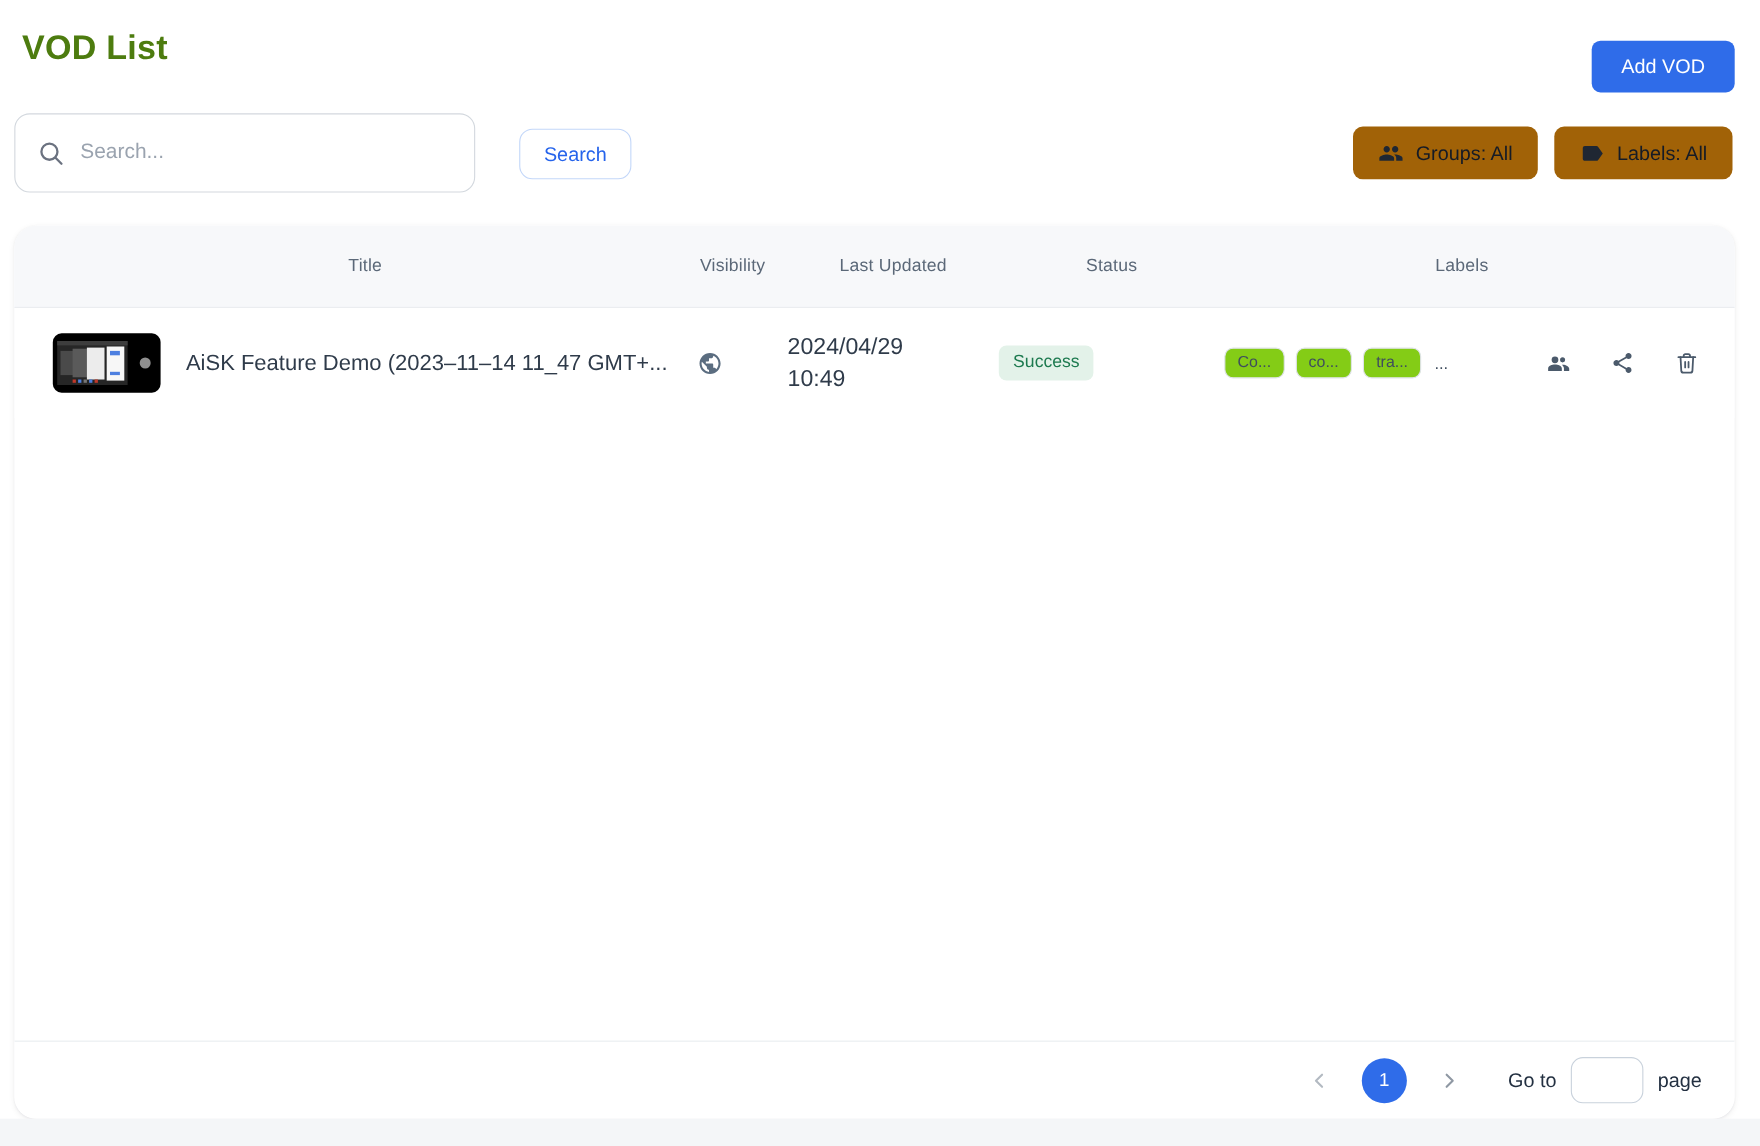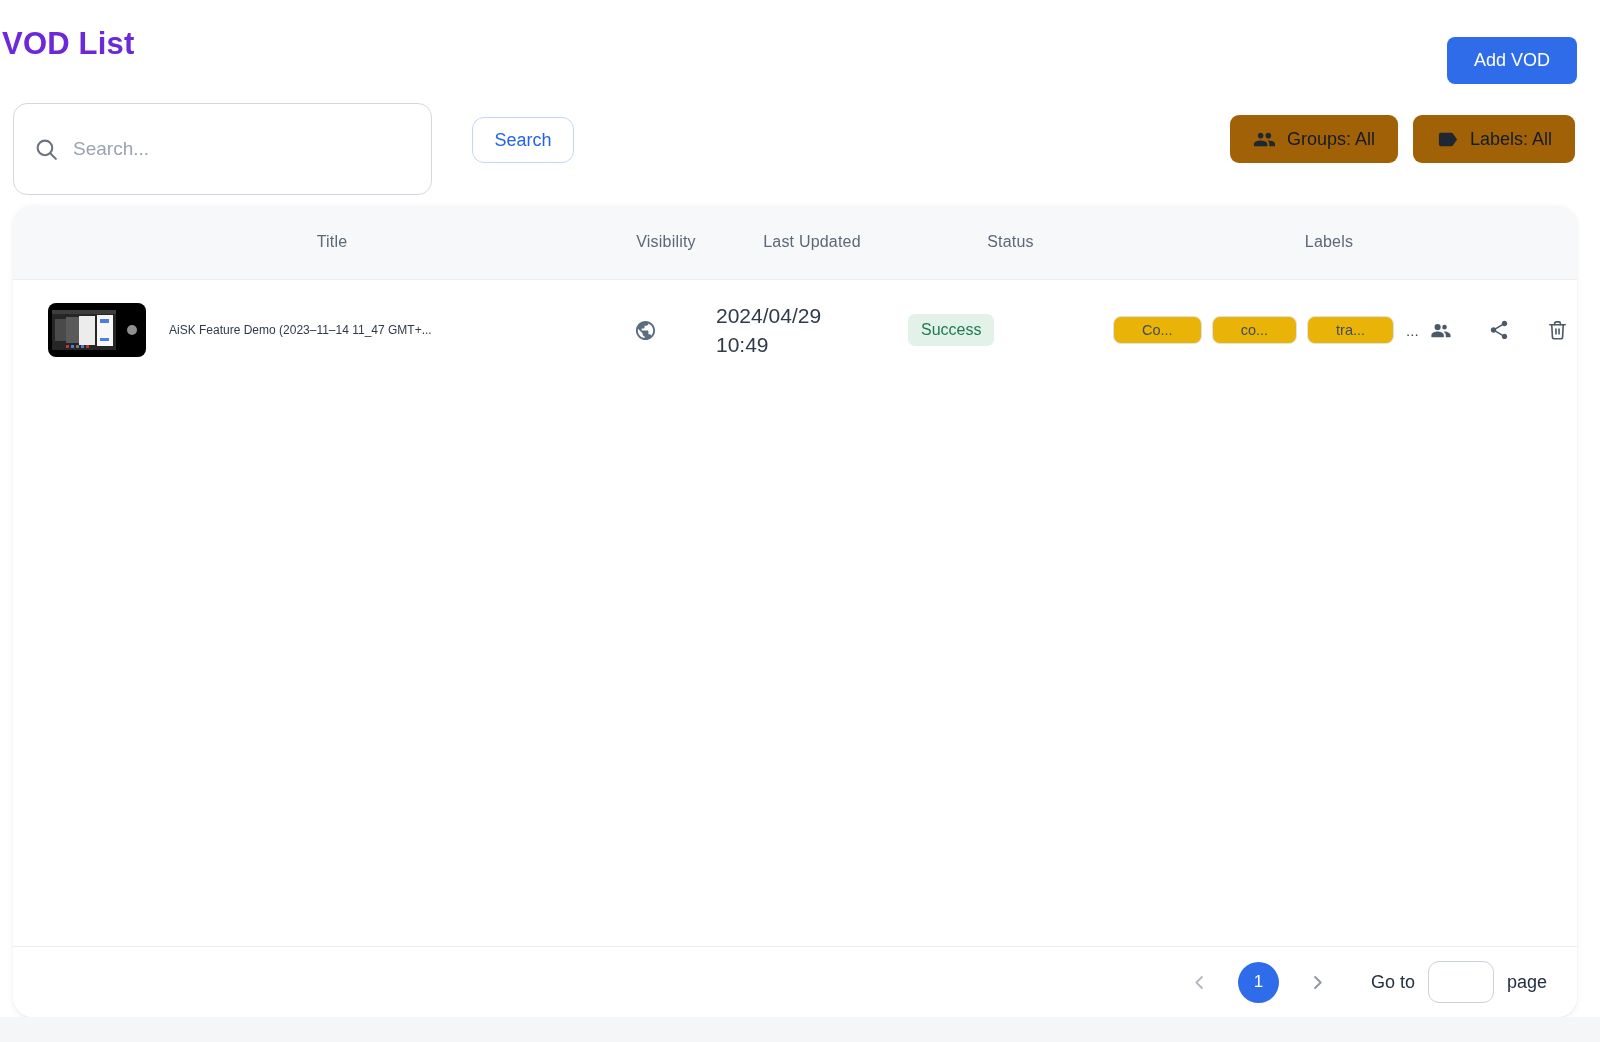--- a/index.html
+++ b/index.html
@@ -7,33 +7,33 @@
   body {
     font-family:"Liberation Sans", sans-serif;
     background:#ffffff;
     position:relative;
     overflow:hidden;
     color:#2f3b4a;
   }
 
   
   .page-title {
-    position:absolute; left:2px; top:26px;
-    font-size:31px; font-weight:700; color:#6d28d9; letter-spacing:.2px;
+    position:absolute; left:20px; top:26px;
+    font-size:31px; font-weight:700; color:#4d7c0f; letter-spacing:.2px;
   }
   .btn-add {
     position:absolute; right:23px; top:25px; height:47px;
     padding:0 27px; border:none; border-radius:8px;
     background:var(--accent); color:#fff; font-size:18px;
     font-family:inherit; cursor:pointer;margin-top:12px;
   }
 
   
   .searchbox {
-    position:absolute; left:13px; top:103px; width:419px; height:92px;
+    position:absolute; left:13px; top:103px; width:419px; height:72px;
     border:1px solid #d3d8de; border-radius:14px; background:#fff;
     display:flex; align-items:center; padding:0 20px; gap:14px;
   }
   .searchbox svg { flex:0 0 auto; }
   .searchbox input {
     border:none; outline:none; flex:1; font-size:19px;
     font-family:inherit; color:#2f3b4a; background:transparent;
   }
   .searchbox input::placeholder { color:#9aa3af; }
   .btn-search {
@@ -67,21 +67,21 @@
   .thead {
     height:75px; background:#f7f8fa; border-bottom:1px solid #ebedf0;
   }
   .thead .th {
     font-size:16px; color:#5b6878; font-weight:500; letter-spacing:.2px;text-align:center;
   }
   .trow { height:100px; background:#fff; }
 
   .cell-title { display:flex; align-items:center; gap:23px; min-width:0; }
   .row-title {
-    font-size:12px; color:#2f3b4a; white-space:nowrap;
+    font-size:20px; color:#2f3b4a; white-space:nowrap;
     overflow:hidden; text-overflow:ellipsis;
   }
 
   
   .thumb {
     flex:0 0 auto; width:98px; height:54px; background:#000;
     border-radius:8px; position:relative; overflow:hidden;
   }
   .thumb .screen { position:absolute; left:4px; top:7px; width:64px; height:40px; background:#262626; }
   .thumb .screen-top { position:absolute; left:0; top:0; width:100%; height:4px; background:#3d3d3d; }
@@ -101,22 +101,22 @@
   .cell-visibility { padding-left:18px; display:flex; align-items:center; }
   .cell-updated { font-size:21px; line-height:29px; color:#2f3b4a; }
 
   .badge-success {
     display:inline-block; padding:7px 13px; border-radius:7px;
     background:var(--success-bg); color:var(--success-text); font-size:16px;
   }
 
   .cell-labels { display:flex; align-items:center; gap:10px; min-width:0; }
   .chip {
-    border:1px solid #dfe3e8; border-radius:8px; padding:5px 28px;
-    font-size:14.5px; color:#3f4d5e; background:#eab308; white-space:nowrap; cursor:default;
+    border:1px solid #dfe3e8; border-radius:8px; padding:5px 11px;
+    font-size:14.5px; color:#3f4d5e; background:#84cc16; white-space:nowrap; cursor:default;
   }
   .chip-more { font-size:15px; color:#3f4d5e; margin-left:2px; }
   .row-actions { margin-left:auto; display:flex; align-items:center; gap:36px; }
   .icon-btn {
     background:none; border:none; padding:0; cursor:pointer;
     color:#4b5a6b; display:flex; align-items:center;
   }
 
   
   .tfoot {

